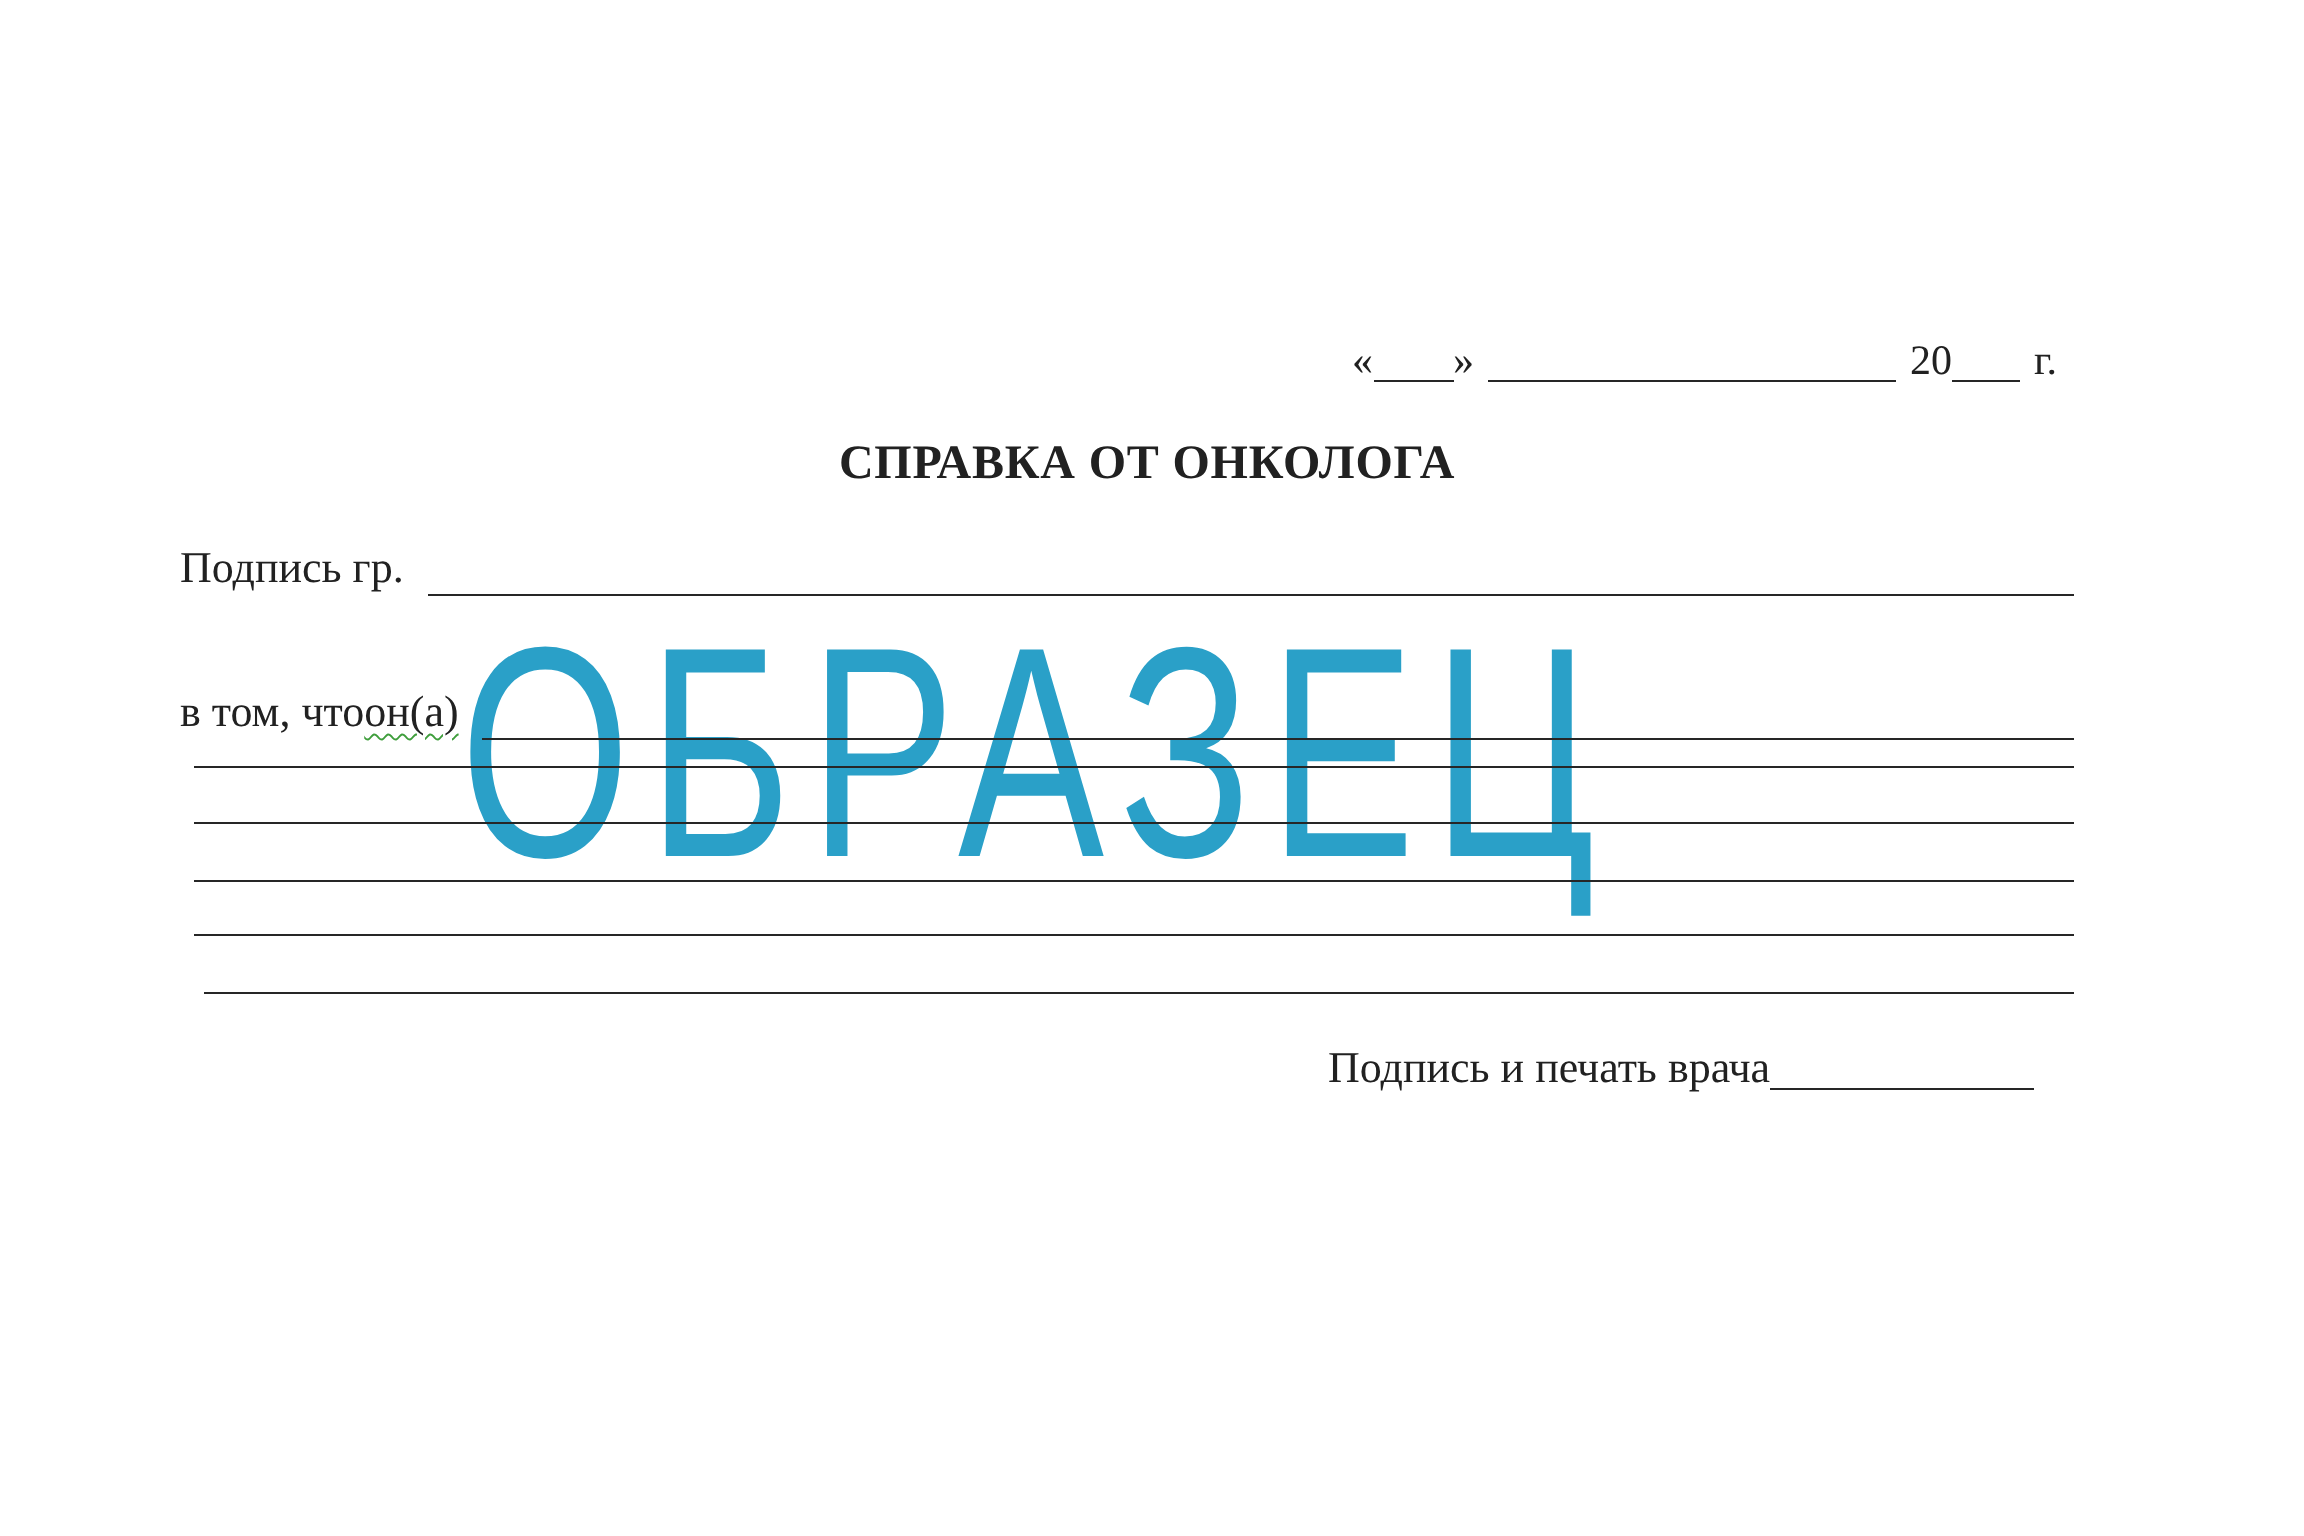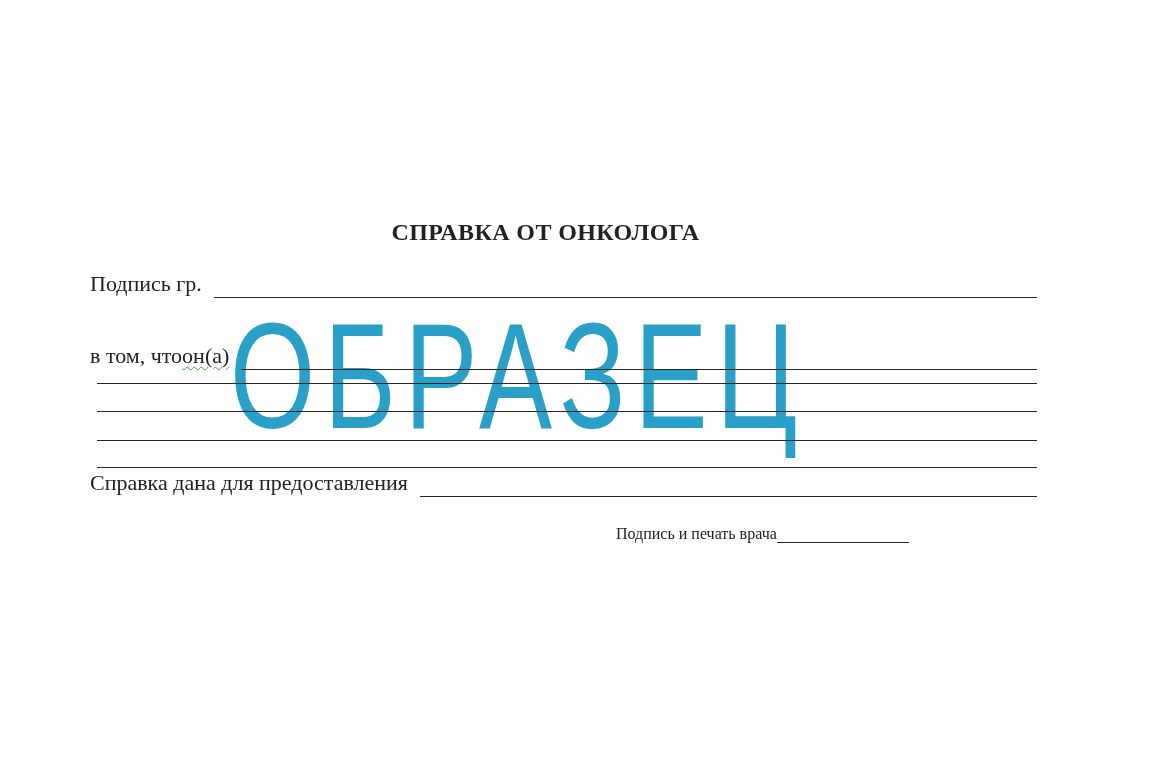--- a/index.html
+++ b/index.html
@@ -17,21 +17,21 @@
     font-size:21px; line-height:28px; white-space:nowrap;
   }
   .blank {
     display:inline-block; height:2px;
     border-bottom:1.7px solid #262626;
     vertical-align:-4px;
   }
 
   
   .title {
-    position:absolute; left:72px; top:219px; width:947px; margin:0;
+    position:absolute; left:100px; top:219px; width:947px; margin:0;
     text-align:center; font-size:24px; font-weight:bold; letter-spacing:0.4px;
   }
 
   
   .field-row {
     position:absolute; left:90px; right:115px; height:28px;
     display:flex; font-size:22px; line-height:28px; white-space:nowrap;
   }
   .field-row .label { position:static; z-index:1; }
   .fill {
@@ -41,22 +41,22 @@
   }
 
   
   .rule {
     position:absolute; left:97px; width:940px; height:0;
     border-top:1.7px solid #262626; z-index:3;
   }
 
   
   .sig-row {
-    position:absolute; left:616px; top:520px;
-    font-size:16px; line-height:28px; white-space:nowrap;
+    position:absolute; left:664px; top:520px;
+    font-size:22px; line-height:28px; white-space:nowrap;
   }
 
   
   .watermark {
     position:absolute; left:230px; top:300px; z-index:2;
     overflow:visible; pointer-events:none;
   }
   .watermark text {
     font-family:"Liberation Sans", sans-serif;
     font-size:150px; letter-spacing:12px; font-weight:400;
@@ -69,20 +69,23 @@
     text-decoration-color:#3f9e3c;
     text-decoration-thickness:1px;
     text-underline-offset:3px;
   }
 </style>
 </head>
 <body>
 
 <div class="doc">
 
+  <div class="date-line">
+    <span>«</span><span class="blank" style="width:40px"></span><span>»</span><span class="blank" style="width:204px; margin-left:7px"></span><span style="margin-left:7px">20</span><span class="blank" style="width:34px"></span><span style="margin-left:7px">г.</span>
+  </div>
 
   <h1 class="title">СПРАВКА ОТ ОНКОЛОГА</h1>
 
   <div class="field-row" style="top:270px">
     <span class="label">Подпись гр.</span>
     <span class="fill"></span>
   </div>
 
 
   <div class="field-row" style="top:342px">
@@ -90,21 +93,20 @@
       <span class="label misspell">он(а)</span>
     <span class="fill"></span>
   </div>
 
   <div class="rule" style="top:383px"></div>
   <div class="rule" style="top:411px"></div>
   <div class="rule" style="top:440px"></div>
   <div class="rule" style="top:467px"></div>
 
   <div class="field-row" style="top:469px">
-    <span class="label">Справка дана для предоставления</span>
     <span class="fill"></span>
   </div>
 
   <div class="sig-row">
     <span>Подпись и печать врача</span><span class="blank" style="width:132px"></span>
   </div>
 
   <svg class="watermark" width="620" height="170" viewBox="0 0 620 170">
     <text x="0" y="128" transform="scale(0.73 1)" fill="#2aa0c8">ОБРАЗЕЦ</text>
   </svg>

